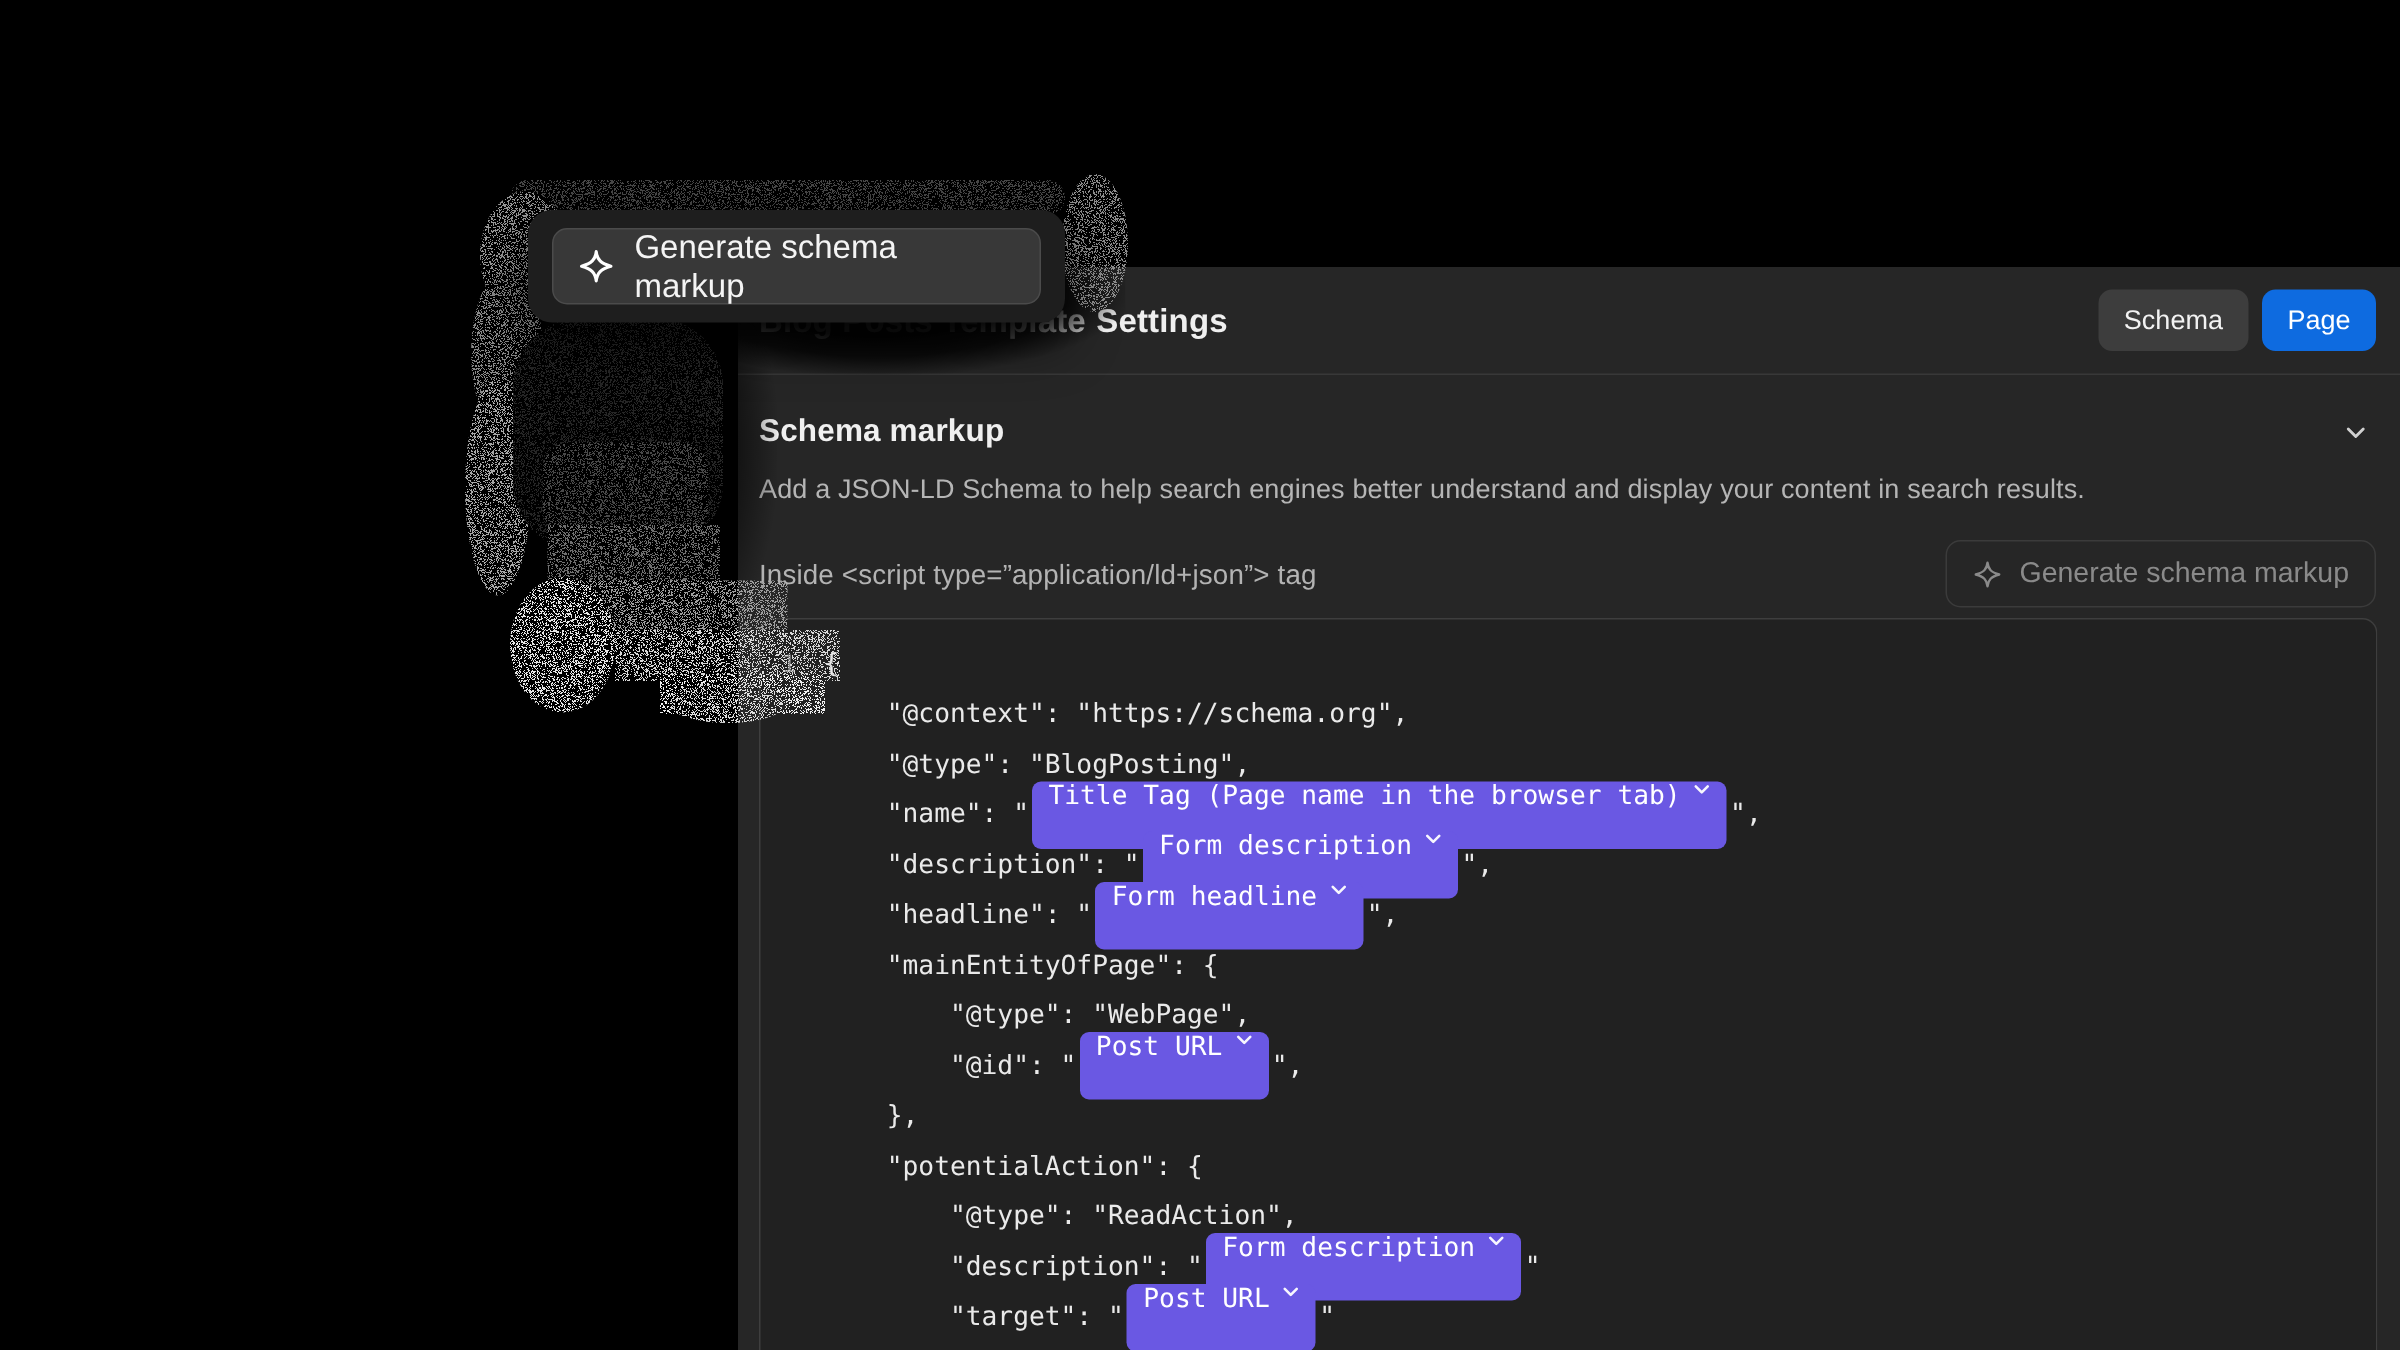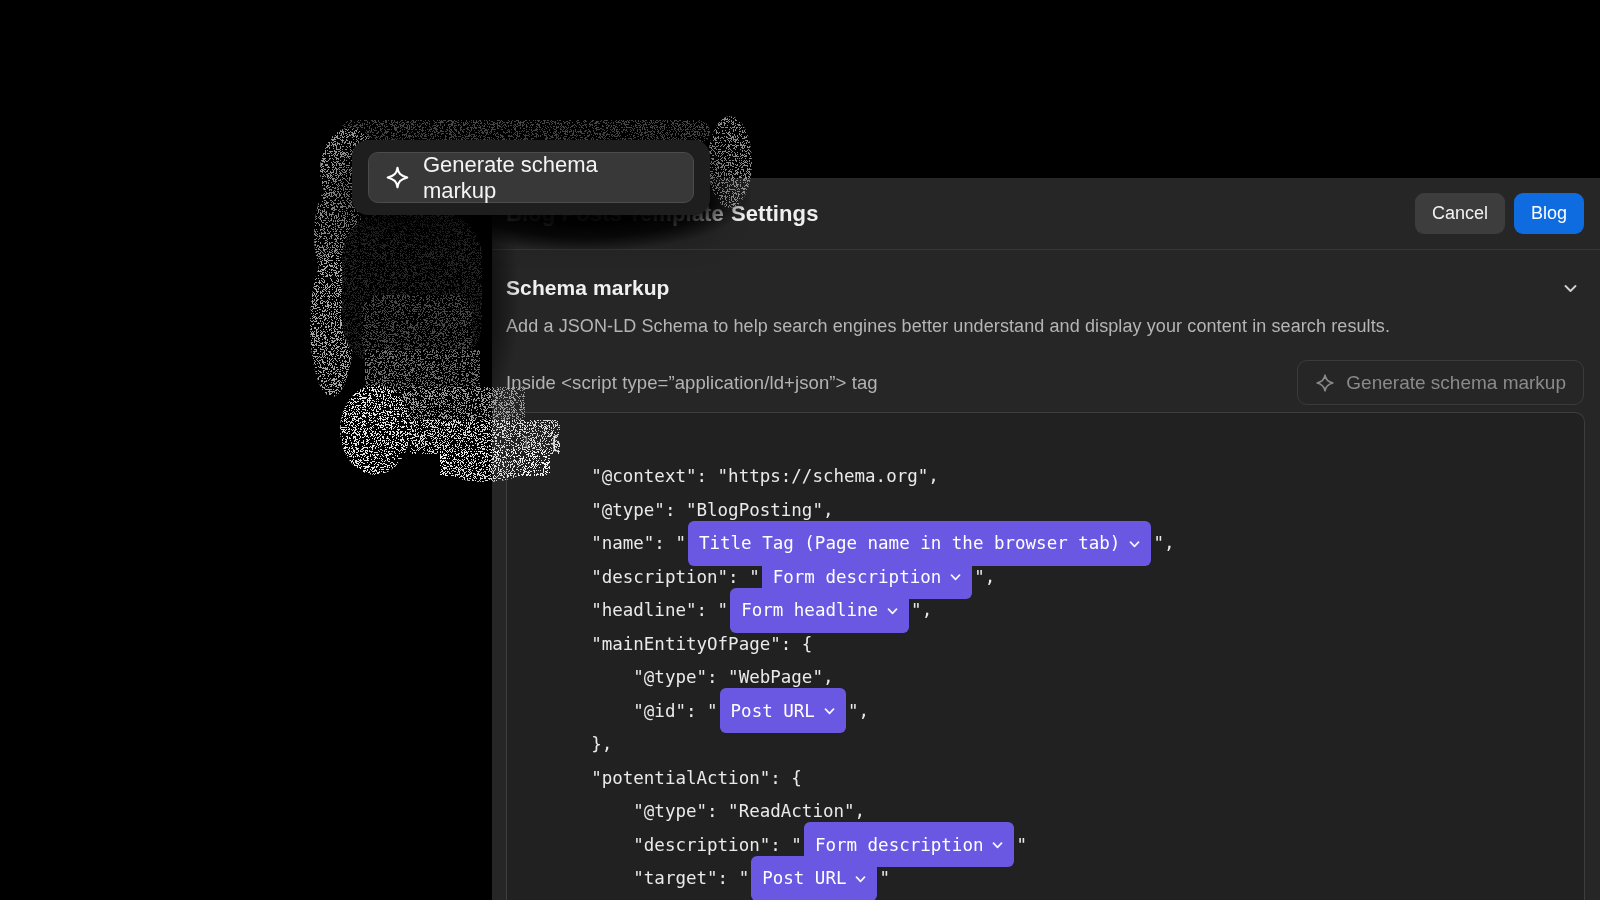--- a/index.html
+++ b/index.html
@@ -78,21 +78,21 @@
     font-family:"DejaVu Sans Mono",monospace;font-size:16px;color:#878787;
     line-height:33.5px;text-align:left;
   }
   .code{
     padding:13px 0 0 42px;
     font-family:"DejaVu Sans Mono",monospace;font-size:17.5px;color:#eaeaea;
   }
   .code-row{display:flex;align-items:center;height:33.5px;white-space:pre;}
   .code-text{white-space:pre;}
   .token{
-    display:inline-flex;align-items:center;gap:9px;
+    display:inline-flex;align-items:flex-start;gap:9px;
     height:45px;padding:0 11px;margin:0 2px;
     background:var(--accent-purple);
     border-radius:6px;color:#fff;cursor:pointer;
     font-family:"DejaVu Sans Mono",monospace;font-size:17.5px;
   }
   .token-chevron{color:rgba(255,255,255,.95);flex:none;margin-top:2px;}
 
   
   .tooltip-wrap{
     position:absolute;left:352px;top:140px;width:358px;height:75px;
@@ -122,22 +122,22 @@
 </head>
 <body>
 
 <div class="panel">
 
   <div class="panel-header">
     <div class="panel-title">
       <span class="obscured">Blog Posts Template</span><span>Settings</span>
     </div>
     <div class="header-actions">
-      <button class="btn btn-cancel">Cancel</button>
-      <button class="btn btn-save">Blog</button>
+      <button class="btn btn-cancel">Schema</button>
+      <button class="btn btn-save">Page</button>
     </div>
   </div>
 
   <div class="section">
     <div class="section-header">
       <div class="section-title">Schema markup</div>
       <svg class="section-chevron" width="19" height="19" viewBox="0 0 19 19">
         <path d="M4.5 7 L9.5 12 L14.5 7" fill="none" stroke="#cfcfcf" stroke-width="1.9" stroke-linecap="round" stroke-linejoin="round"></path>
       </svg>
     </div>

